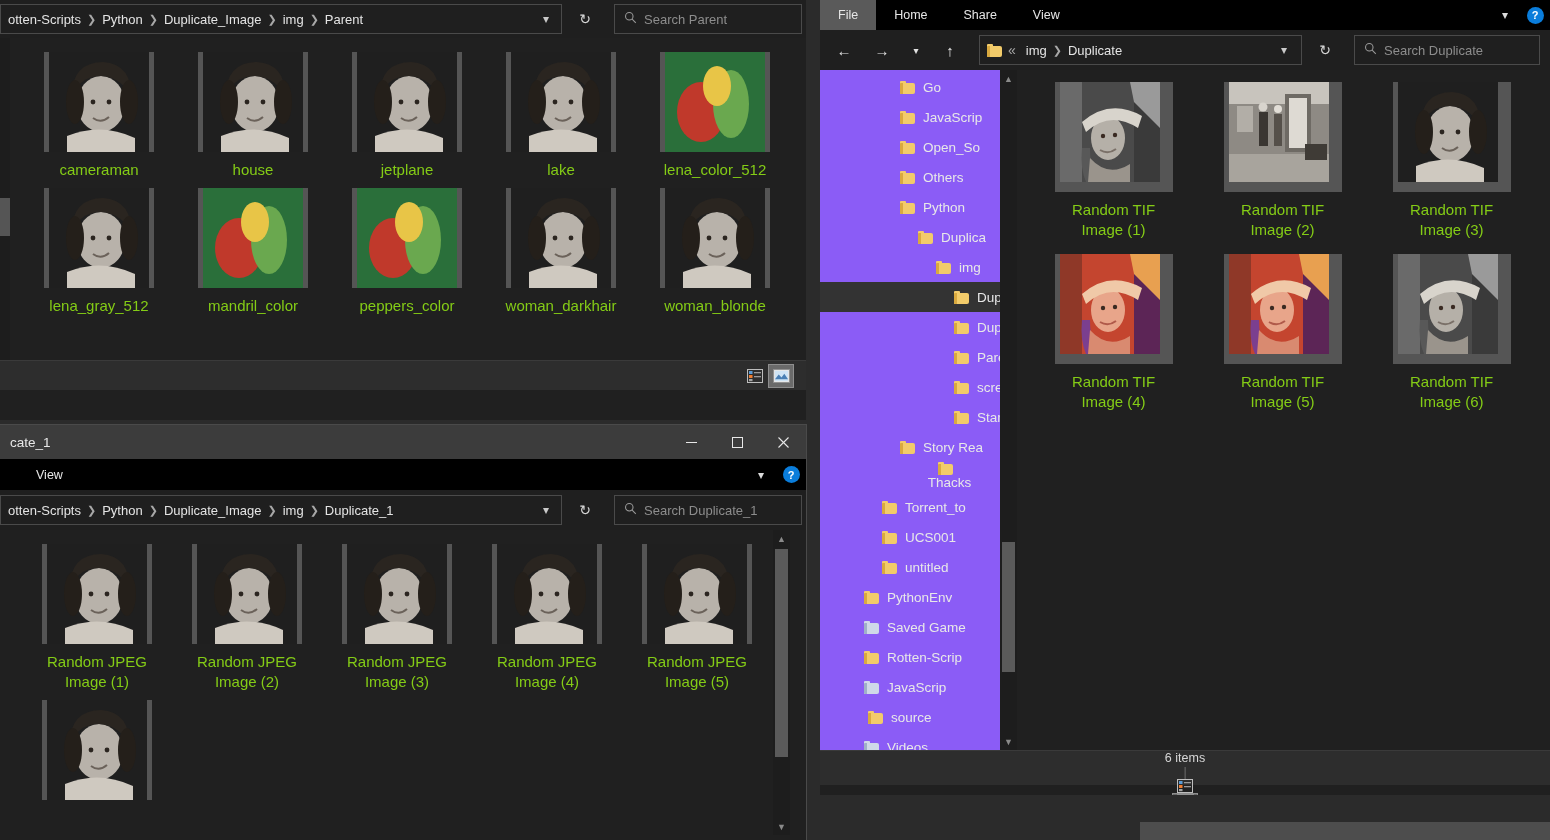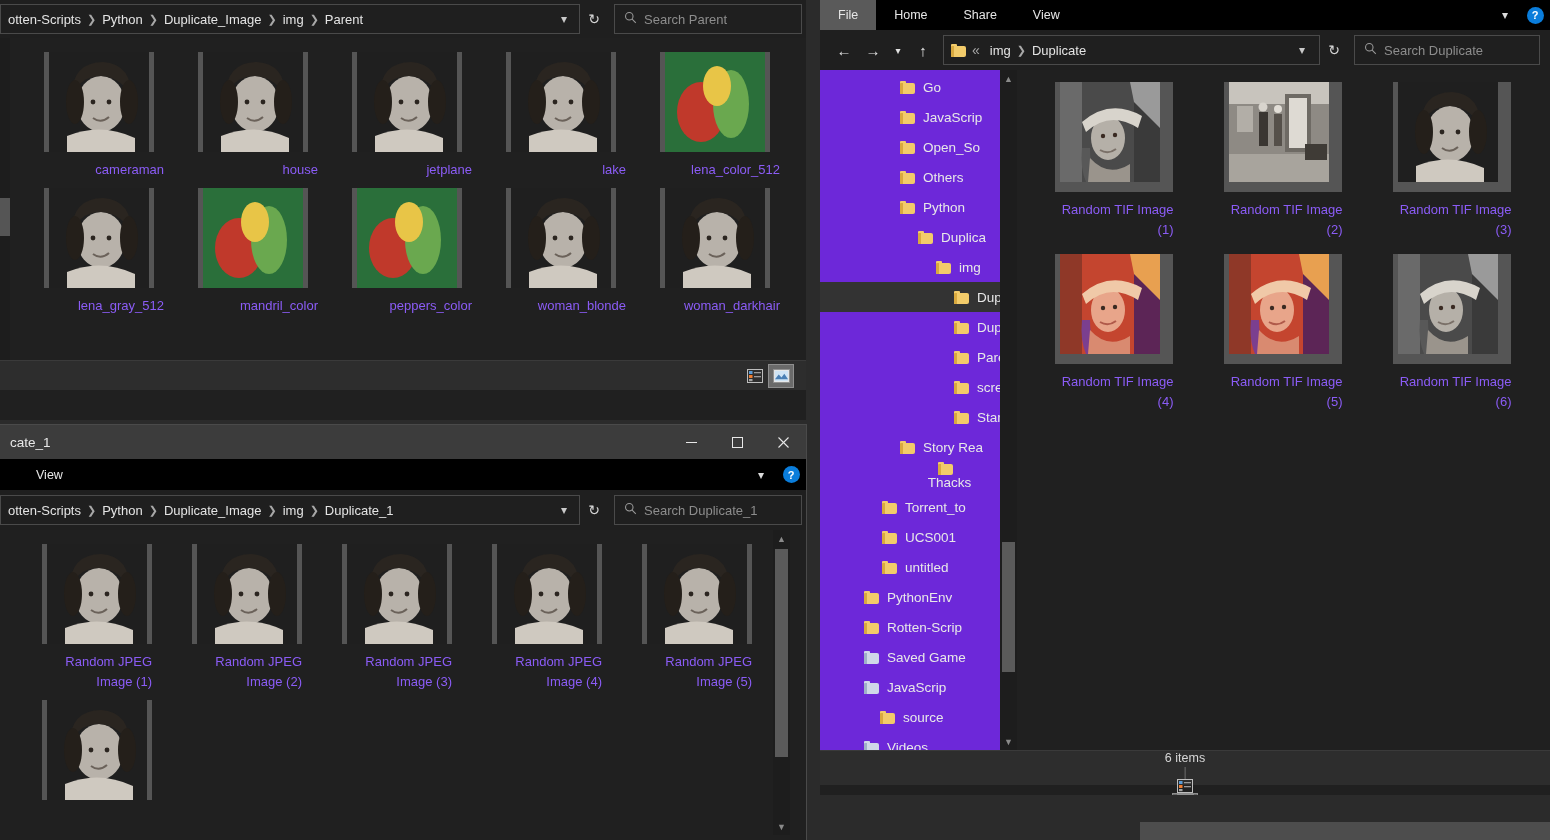--- a/index.html
+++ b/index.html
@@ -23,47 +23,47 @@
 
   .ribbon { height:30px; background:#000; display:flex; align-items:stretch; }
   .rtab { padding:0 18px; display:flex; align-items:center; color:#e6e6e6; font-size:12.5px; }
   .rtab.active-file { background:#5a5a5a; }
   .ribbon .spacer { flex:1; }
   .rchev { width:30px; display:flex; align-items:center; justify-content:center; color:#dcdcdc; font-size:12px;}
   .help { width:30px; display:flex; align-items:center; justify-content:center; }
   .help .circ { width:17px; height:17px; border-radius:50%; background:#0a7ddb; color:#fff;
                 font-size:11px; display:flex; align-items:center; justify-content:center; font-weight:bold;}
 
-  .navbar { height:40px; background:#1f1f1f; display:flex; align-items:center; gap:1px; padding:0 4px; }
+  .navbar { height:40px; background:#1f1f1f; display:flex; align-items:center; gap:10px; padding:0 4px; }
   .navicon { width:28px; height:30px; display:flex; align-items:center; justify-content:center;
              color:#e2e2e2; font-size:15px; }
   .navicon.sm { width:20px; font-size:10px; }
   .crumbbox { flex:1; height:30px; border:1px solid #4a4a4a; background:#1f1f1f;
               display:flex; align-items:center; padding:0 4px; min-width:0; }
   .crumbs { flex:1; display:flex; align-items:center; gap:2px; color:#e4e4e4; font-size:13px;
             white-space:nowrap; overflow:hidden; min-width:0; }
   .crumbs .seg { padding:0 3px; }
   .crumbs .sep { color:#a8a8a8; font-size:11px; padding:0 1px; }
   .refresh { width:26px; text-align:center; color:#d8d8d8; font-size:14px; }
   .searchbox { width:188px; height:30px; border:1px solid #4a4a4a; background:#1f1f1f;
                display:flex; align-items:center; gap:7px; padding:0 9px; margin-left:6px; }
   .searchbox .ph { color:#8d8d8d; font-size:13px; white-space:nowrap; }
 
   .body-area { display:flex; background:#202020; }
-  .tree { width:180px; background:#6d28d9; position:relative; overflow:hidden; }
+  .tree { width:180px; background:#8b5cf6; position:relative; overflow:hidden; }
   .tnode { height:30px; display:flex; align-items:center; color:#e8e8e8; font-size:13.5px;
            white-space:nowrap; }
   .tnode.sel { background:#333333; }
   .tnode .tl { overflow:hidden; }
   .content { flex:1; background:#202020; position:relative; overflow:hidden; }
 
   .grid { display:flex; flex-wrap:wrap; padding:14px 0 0 14px; }
   .tile { width:154px; display:flex; flex-direction:column; align-items:center; margin-bottom:6px; }
   .thumb { width:110px; height:100px; background:#555; }
-  .tile .nm { margin-top:8px; color:#8b5cf6; font-size:13px; text-align:right; line-height:20px; }
+  .tile .nm { margin-top:8px; color:#84cc16; font-size:15px; text-align:center; line-height:20px; }
 
   .statusbar { height:30px; background:#252525; border-top:1px solid #3a3a3a;
                display:flex; align-items:center; padding:0 12px; color:#d6d6d6; font-size:12.5px; }
   .statusbar .sp { flex:1; }
   .viewbtn { width:26px; height:24px; display:flex; align-items:center; justify-content:center; }
   .viewbtn.on { background:#6a6a6a; border:1px solid #8e8e8e; }
 
   
   .vsb { position:absolute; top:0; right:0; width:17px; bottom:0; background:#1d1d1d; }
   .vsb .arr { height:17px; display:flex; align-items:center; justify-content:center;
@@ -243,37 +243,37 @@
                 <ellipse cx="52" cy="52" rx="24" ry="28" fill="#b8b2aa"></ellipse>
                 <path d="M22 44 Q24 10 54 10 Q84 12 82 48 Q76 26 52 24 Q28 24 22 50 Z" fill="#2a2520"></path>
                 <ellipse cx="26" cy="50" rx="9" ry="22" fill="#241f1a"></ellipse>
                 <ellipse cx="80" cy="50" rx="9" ry="22" fill="#241f1a"></ellipse>
                 <circle cx="44" cy="50" r="2.4" fill="#2b2520"></circle>
                 <circle cx="60" cy="50" r="2.4" fill="#2b2520"></circle>
                 <path d="M44 66 Q52 72 60 65" stroke="#6b625a" stroke-width="2" fill="none"></path>
                 <path d="M18 84 Q52 70 86 86 L86 100 L18 100 Z" fill="#cfc9c0"></path>
               </svg>
             </div>
+            <div class="nm" style="width: 130px;">woman_darkhair</div>
+          </div>
+          <div class="tile" style="width: 154px; margin-bottom: 8px;">
+            <div class="thumb" style="width: 110px; height: 100px;">
+              <svg width="110" height="100" viewBox="0 0 100 100" class="thumbimg">
+                <rect x="0" y="0" width="100" height="100" fill="#1f1f1f"></rect>
+                <ellipse cx="52" cy="52" rx="24" ry="28" fill="#b8b2aa"></ellipse>
+                <path d="M22 44 Q24 10 54 10 Q84 12 82 48 Q76 26 52 24 Q28 24 22 50 Z" fill="#2a2520"></path>
+                <ellipse cx="26" cy="50" rx="9" ry="22" fill="#241f1a"></ellipse>
+                <ellipse cx="80" cy="50" rx="9" ry="22" fill="#241f1a"></ellipse>
+                <circle cx="44" cy="50" r="2.4" fill="#2b2520"></circle>
+                <circle cx="60" cy="50" r="2.4" fill="#2b2520"></circle>
+                <path d="M44 66 Q52 72 60 65" stroke="#6b625a" stroke-width="2" fill="none"></path>
+                <path d="M18 84 Q52 70 86 86 L86 100 L18 100 Z" fill="#cfc9c0"></path>
+              </svg>
+            </div>
             <div class="nm" style="width: 130px;">woman_blonde</div>
-          </div>
-          <div class="tile" style="width: 154px; margin-bottom: 8px;">
-            <div class="thumb" style="width: 110px; height: 100px;">
-              <svg width="110" height="100" viewBox="0 0 100 100" class="thumbimg">
-                <rect x="0" y="0" width="100" height="100" fill="#1f1f1f"></rect>
-                <ellipse cx="52" cy="52" rx="24" ry="28" fill="#b8b2aa"></ellipse>
-                <path d="M22 44 Q24 10 54 10 Q84 12 82 48 Q76 26 52 24 Q28 24 22 50 Z" fill="#2a2520"></path>
-                <ellipse cx="26" cy="50" rx="9" ry="22" fill="#241f1a"></ellipse>
-                <ellipse cx="80" cy="50" rx="9" ry="22" fill="#241f1a"></ellipse>
-                <circle cx="44" cy="50" r="2.4" fill="#2b2520"></circle>
-                <circle cx="60" cy="50" r="2.4" fill="#2b2520"></circle>
-                <path d="M44 66 Q52 72 60 65" stroke="#6b625a" stroke-width="2" fill="none"></path>
-                <path d="M18 84 Q52 70 86 86 L86 100 L18 100 Z" fill="#cfc9c0"></path>
-              </svg>
-            </div>
-            <div class="nm" style="width: 130px;">woman_darkhair</div>
           </div>
         </div>
     </div>
 
     <div class="statusbar" style="background:#2d2d2d;">
       <div class="sp"></div>
       <div class="viewbtn">
         <svg width="16" height="14" viewBox="0 0 16 14">
           <rect x="0.5" y="0.5" width="15" height="13" fill="none" stroke="#bdbdbd"></rect>
           <rect x="2" y="2" width="3.5" height="3" fill="#5b9bd5"></rect>
@@ -441,38 +441,38 @@
               </span>
               <span class="tl">untitled</span>
             </div>
             <div class="tnode" style="padding-left: 44px;">
               <span class="folder" style="margin-right: 8px;">
                 <i></i>
               </span>
               <span class="tl">PythonEnv</span>
             </div>
             <div class="tnode" style="padding-left: 44px;">
+              <span class="folder blue" style="margin-right: 8px;">
+                <i></i>
+              </span>
+              <span class="tl">Saved Game</span>
+            </div>
+            <div class="tnode" style="padding-left: 44px;">
               <span class="folder" style="margin-right: 8px;">
                 <i></i>
               </span>
               <span class="tl">Rotten-Scrip</span>
             </div>
             <div class="tnode" style="padding-left: 44px;">
               <span class="folder blue" style="margin-right: 8px;">
                 <i></i>
               </span>
-              <span class="tl">Saved Game</span>
-            </div>
-            <div class="tnode" style="padding-left: 44px;">
-              <span class="folder blue" style="margin-right: 8px;">
-                <i></i>
-              </span>
               <span class="tl">JavaScrip</span>
             </div>
-            <div class="tnode" style="padding-left: 60px; align-items: center;">
+            <div class="tnode" style="padding-left: 48px; align-items: center;">
               <span class="folder" style="margin-right: 8px;">
                 <i></i>
               </span>
               <span class="tl">source</span>
             </div>
             <div class="tnode" style="padding-left: 44px;">
               <span class="folder blue" style="margin-right: 8px;">
                 <i></i>
               </span>
               <span class="tl">Videos</span>

